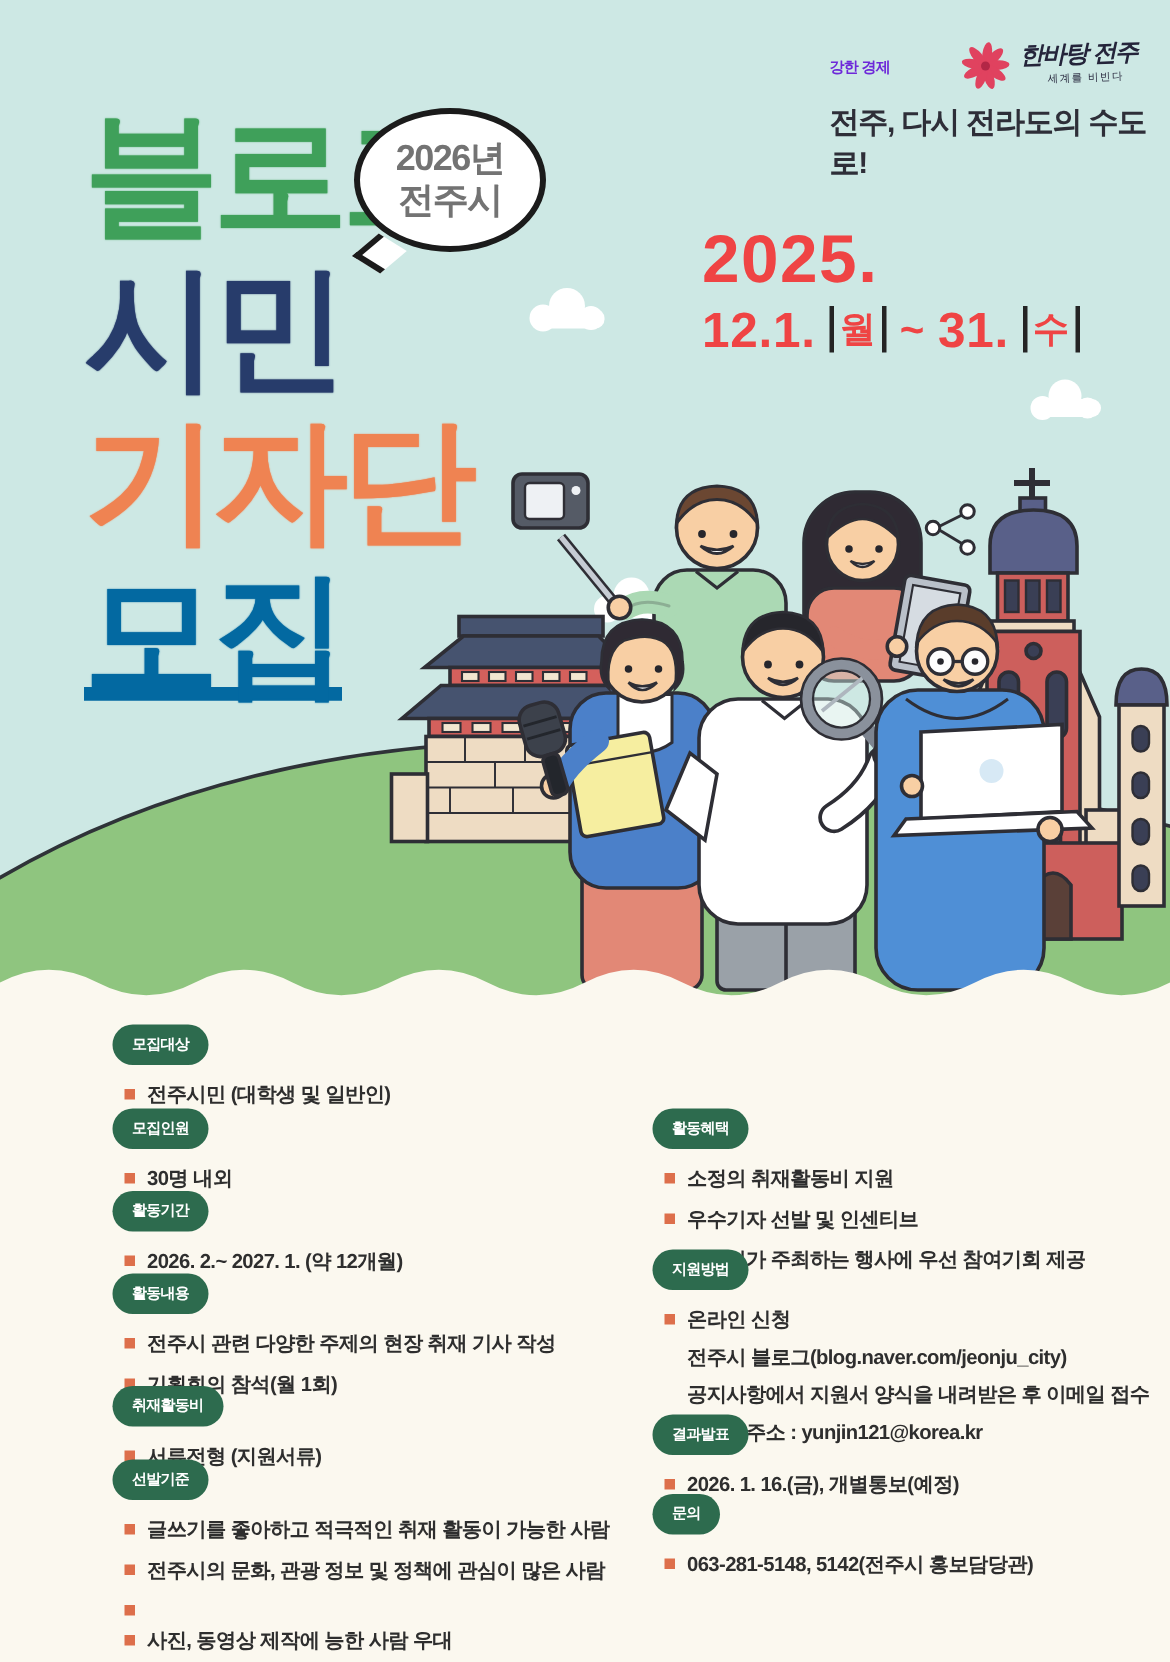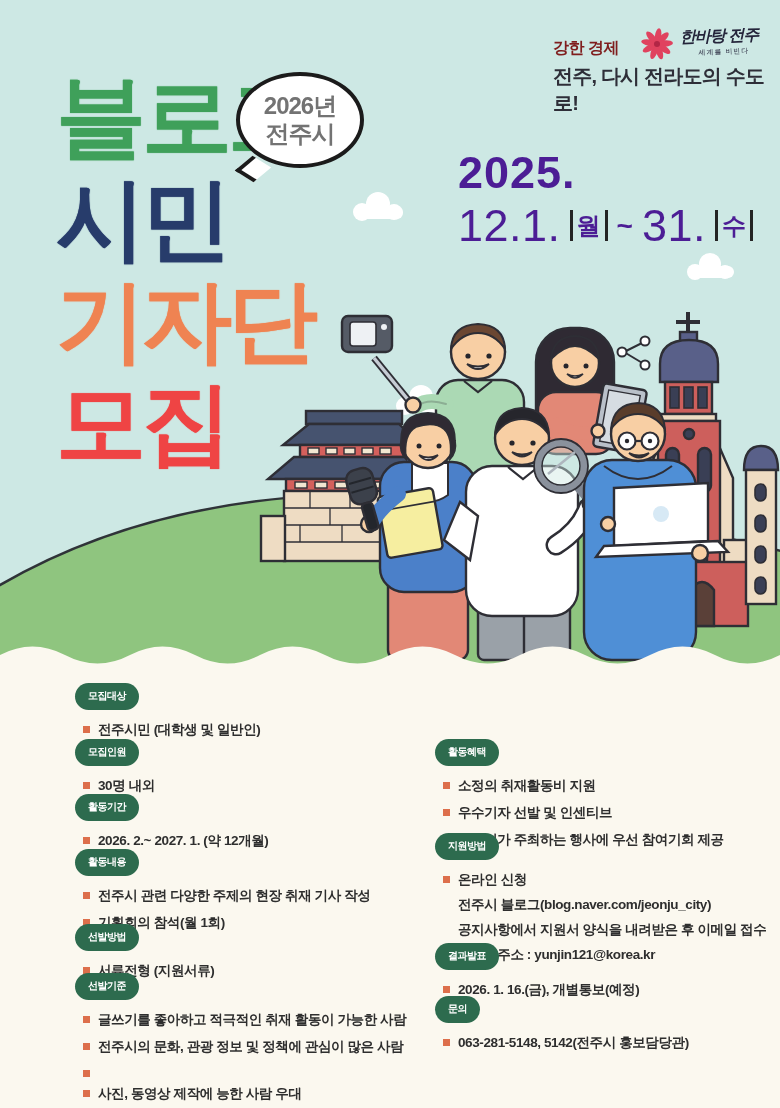--- a/index.html
+++ b/index.html
@@ -10,45 +10,45 @@
   }
   .sky{position:absolute;top:0;left:0;width:780px;height:664px;background:#cde8e4;}
   svg.illus{position:absolute;top:0;left:0;display:block;}
 
   
   .logo-block{position:absolute;top:26px;right:22px;display:flex;align-items:flex-start;gap:5px;}
   .logo-texts{display:flex;flex-direction:column;align-items:flex-start;transform:rotate(-2deg);}
   .logo-callig{font-size:16px;font-weight:800;font-style:italic;color:#24243a;letter-spacing:-1px;}
   .logo-sub{font-size:7px;color:#24243a;letter-spacing:1px;margin-left:18px;}
   .slogan{position:absolute;top:38px;left:553px;}
-  .slogan-small{font-size:16px;font-weight:800;color:#7f1d1d;margin-bottom:4px;letter-spacing:-0.5px;}
+  .slogan-small{font-size:10px;font-weight:800;color:#6d28d9;margin-bottom:16px;letter-spacing:-0.5px;}
   .slogan-big{font-size:20px;font-weight:800;color:#2e2e38;letter-spacing:-0.8px;}
 
   
   .title-stack{position:absolute;top:66px;left:56px;font-weight:900;letter-spacing:-4px;}
   .tword{font-size:90px;line-height:102px;white-space:nowrap;text-shadow:0 0 1px currentColor;}
 
   
   .bubble{
     position:absolute;left:236px;top:72px;width:128px;height:96px;background:#fff;
     border:4px solid #1b1b1b;border-radius:50%;display:flex;flex-direction:column;
     align-items:center;justify-content:center;z-index:5;
   }
   .bubble span{font-size:24px;font-weight:800;color:#737373;line-height:1.18;letter-spacing:-1px;}
   .bubble-tail{
     position:absolute;left:6px;bottom:-4px;width:22px;height:22px;background:#fff;
     border-left:4px solid #1b1b1b;border-bottom:4px solid #1b1b1b;
     transform:rotate(32deg) skew(-18deg);z-index:4;
   }
 
   
-  .date-block{position:absolute;left:458px;top:150px;color:#4c1d95;z-index:5;}
+  .date-block{position:absolute;left:468px;top:150px;color:#ef4444;z-index:5;}
   .date-y{font-size:45px;font-weight:900;letter-spacing:1px;line-height:1.0;}
   .date-row{display:flex;align-items:center;gap:9px;margin-top:8px;}
-  .date-big{font-size:45px;font-weight:400;letter-spacing:0.5px;line-height:1.0;}
+  .date-big{font-size:33px;font-weight:700;letter-spacing:0.5px;line-height:1.0;}
   .day-box{font-size:24px;font-weight:800;line-height:1.05;padding:3px 4px;
     border-left:3px solid #242424;border-right:3px solid #242424;}
   .tilde{font-size:28px;font-weight:800;}
 
   
   .section{position:absolute;width:348px;}
   .badge{
     display:inline-block;background:#2d6b4e;color:#ffffff;font-size:10px;font-weight:700;
     padding:6px 13px 7px;border-radius:16px;letter-spacing:-0.5px;
   }
@@ -300,21 +300,21 @@
   </div>
   <div class="slogan">
     <div class="slogan-small">강한 경제</div>
     <div class="slogan-big">전주, 다시 전라도의 수도로!</div>
   </div>
 
   <div class="title-stack">
     <div class="tword" style="color: rgb(63, 160, 90);">블로그</div>
     <div class="tword" style="color: rgb(39, 60, 107);">시민</div>
     <div class="tword" style="color: rgb(239, 131, 82);">기자단</div>
-    <div class="tword" style="color: #ef4444;">모집</div>
+    <div class="tword" style="color: #0369a1; text-decoration: underline;">모집</div>
   </div>
 
   <div class="bubble-tail" style="left:242px;top:158px;"></div>
   <div class="bubble">
     <span>2026년</span>
     <span>전주시</span>
   </div>
 
   <div class="date-block">
     <div class="date-y">2025.</div>
@@ -357,21 +357,21 @@
       <span class="sq"></span>
       <span class="txt">전주시 관련 다양한 주제의 현장 취재 기사 작성</span>
     </div>
     <div class="row">
       <span class="sq"></span>
       <span class="txt">기획회의 참석(월 1회)</span>
     </div>
   </div>
 
   <div class="section" style="left:75px;top:924px">
-    <span class="badge">선발방법</span>
+    <span class="badge">취재활동비</span>
     <div class="row first">
       <span class="sq"></span>
       <span class="txt">서류전형 (지원서류)</span>
     </div>
   </div>
 
   <div class="section" style="left:75px;top:973px">
     <span class="badge">선발기준</span>
     <div class="row first">
       <span class="sq"></span>

